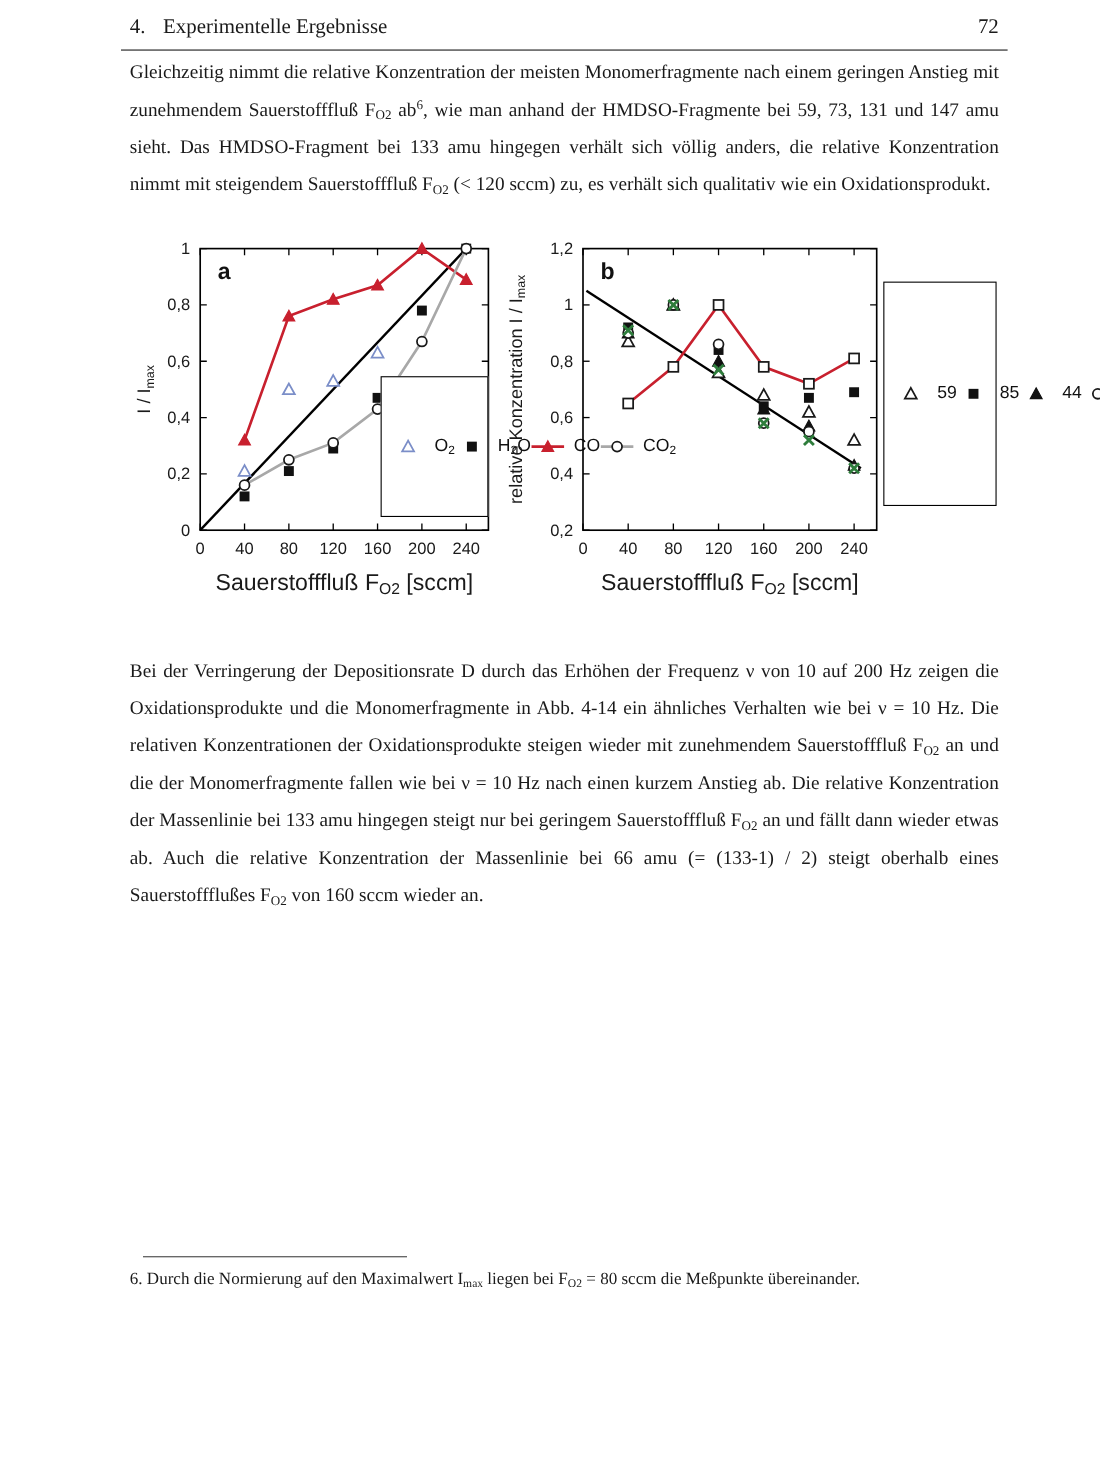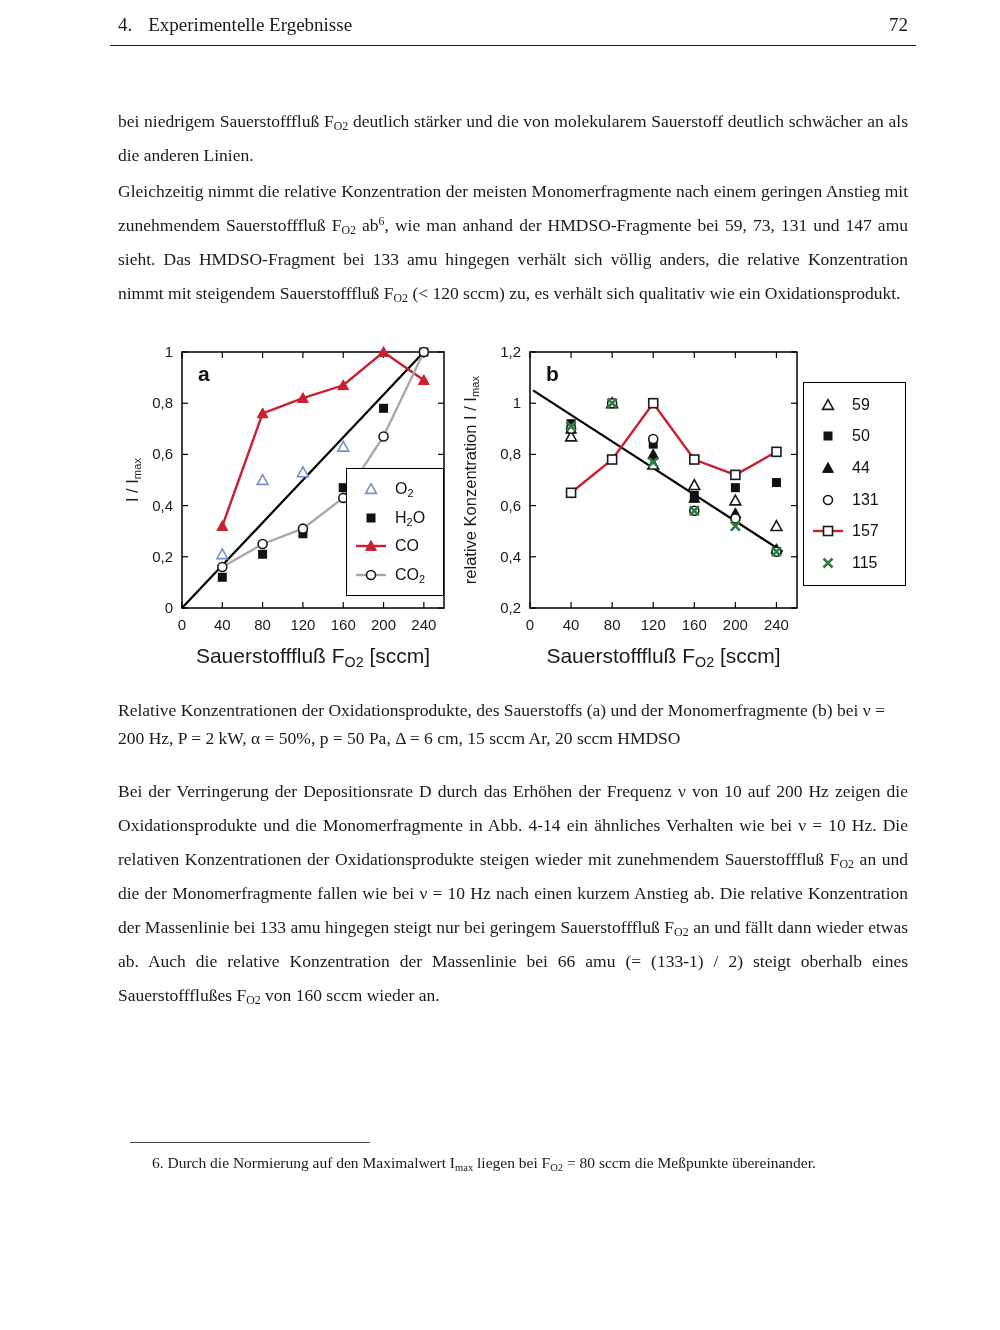--- a/index.html
+++ b/index.html
@@ -22,48 +22,47 @@
   .figure{margin-top:30px}
   .charts-row{display:flex;gap:6px}
   .chart{position:relative;font-family:"Liberation Sans",sans-serif;flex:none}
   .chart > svg{position:absolute;left:0;top:0}
   .chart text.tick{font-family:"Liberation Sans",sans-serif;font-size:15px;fill:#1a1a1a}
   .panel-label{position:absolute;font-weight:bold;font-size:21px;color:#111}
   .xlabel{position:absolute;transform:translateX(-50%);font-size:21px;white-space:nowrap}
   .ylabel{position:absolute;transform:translate(-50%,-50%) rotate(-90deg);
           font-size:16.5px;white-space:nowrap}
   .legend{position:absolute;background:#fff;border:1.4px solid #000;padding:6px 9px;
-          display:flex;flex-direction:column;justify-content:space-around}
+          display:flex;flex-direction:row;justify-content:space-around}
   .legend-row{display:flex;align-items:center;gap:9px}
   .legend-row svg{flex:none;display:block}
   .legend-label{font-size:16px;color:#111}
 
   .caption{display:flex;margin-top:26px;font-size:17.5px;line-height:28px}
   .cap-label{width:104px;flex:none}
   .cap-text{flex:1}
 
   .footnote-area{position:absolute;left:118px;right:92px;top:1142px}
   .footnote-rule{border:none;border-top:1.2px solid #444;width:240px;margin:0 0 9px 12px}
-  .footnote{font-size:15.5px;line-height:22px;margin-left:34px}
+  .footnote{font-size:15.5px;line-height:22px;}
 </style>
 </head>
 <body>
 
 <div class="page">
 
   <header class="page-header">
     <div>
       <span>4.</span><span class="sec-title">Experimentelle Ergebnisse</span>
     </div>
     <span>72</span>
   </header>
   <hr class="header-rule">
 
   <main>
-    <p class="body-par par-1">bei niedrigem Sauerstofffluß F<sub>O2</sub> deutlich stärker und die von molekularem Sauerstoff deutlich schwächer an als die anderen Linien.</p>
     <p class="body-par par-2">Gleichzeitig nimmt die relative Konzentration der meisten Monomerfragmente nach einem geringen Anstieg mit zunehmendem Sauerstofffluß F<sub>O2</sub> ab<sup>6</sup>, wie man anhand der HMDSO-Fragmente bei 59, 73, 131 und 147 amu sieht. Das HMDSO-Fragment bei 133 amu hingegen verhält sich völlig anders, die relative Konzentration nimmt mit steigendem Sauerstofffluß F<sub>O2</sub> (&lt; 120 sccm) zu, es verhält sich qualitativ wie ein Oxidationsprodukt.</p>
 
     <figure class="figure">
       <div class="charts-row">
         <div class="chart" style="width: 330px; height: 330px;">
             <svg width="330" height="330">
               <rect x="64" y="12" width="262" height="256" fill="none" stroke="#000" stroke-width="1.5"></rect>
               <line x1="64" y1="268" x2="64" y2="262" stroke="#000" stroke-width="1.2"></line>
               <line x1="64" y1="12" x2="64" y2="18" stroke="#000" stroke-width="1.2"></line>
               <text x="64" y="290" text-anchor="middle" class="tick">0</text>
@@ -249,21 +248,21 @@
               <div class="legend-row">
                 <svg width="30" height="16">
                   <polygon points="15,2.5999999999999996 9.6,12.4 20.4,12.4" fill="#fff" stroke="#1a1a1a" stroke-width="1.6"></polygon>
                 </svg>
                 <span class="legend-label">59</span>
               </div>
               <div class="legend-row">
                 <svg width="30" height="16">
                   <rect x="10.5" y="3.5" width="9" height="9" fill="#111111"></rect>
                 </svg>
-                <span class="legend-label">50</span>
+                <span class="legend-label">85</span>
               </div>
               <div class="legend-row">
                 <svg width="30" height="16">
                   <polygon points="15,2.5999999999999996 9.6,12.4 20.4,12.4" fill="#111111" stroke="#111111" stroke-width="1"></polygon>
                 </svg>
                 <span class="legend-label">44</span>
               </div>
               <div class="legend-row">
                 <svg width="30" height="16">
                   <circle cx="15" cy="8" r="4.5" fill="#fff" stroke="#1a1a1a" stroke-width="1.6"></circle>
@@ -280,21 +279,20 @@
               <div class="legend-row">
                 <svg width="30" height="16">
                   <path d="M10.5 3.5 L19.5 12.5 M10.5 12.5 L19.5 3.5" stroke="#2e7d3c" stroke-width="2.6" fill="none"></path>
                 </svg>
                 <span class="legend-label">115</span>
               </div>
             </div>
           </div>
       </div>
       <figcaption class="caption">
-        <span class="cap-text">Relative Konzentrationen der Oxidationsprodukte, des Sauerstoffs (a) und der Monomerfragmente (b) bei ν = 200 Hz, P = 2 kW, α = 50%, p = 50 Pa, Δ = 6 cm, 15 sccm Ar, 20 sccm HMDSO</span>
       </figcaption>
     </figure>
 
     <p class="body-par par-3">Bei der Verringerung der Depositionsrate D durch das Erhöhen der Frequenz ν von 10 auf 200 Hz zeigen die Oxidationsprodukte und die Monomerfragmente in Abb. 4-14 ein ähnliches Verhalten wie bei ν = 10 Hz. Die relativen Konzentrationen der Oxidationsprodukte steigen wieder mit zunehmendem Sauerstofffluß F<sub>O2</sub> an und die der Monomerfragmente fallen wie bei ν = 10 Hz nach einen kurzem Anstieg ab. Die relative Konzentration der Massenlinie bei 133 amu hingegen steigt nur bei geringem Sauerstofffluß F<sub>O2</sub> an und fällt dann wieder etwas ab. Auch die relative Konzentration der Massenlinie bei 66 amu (= (133-1) / 2) steigt oberhalb eines Sauerstoffflußes F<sub>O2</sub> von 160 sccm wieder an.</p>
   </main>
 
   <footer class="footnote-area">
     <hr class="footnote-rule">
     <p class="footnote">6. Durch die Normierung auf den Maximalwert I<sub>max</sub> liegen bei F<sub>O2</sub> = 80 sccm die Meßpunkte übereinander.</p>
   </footer>

